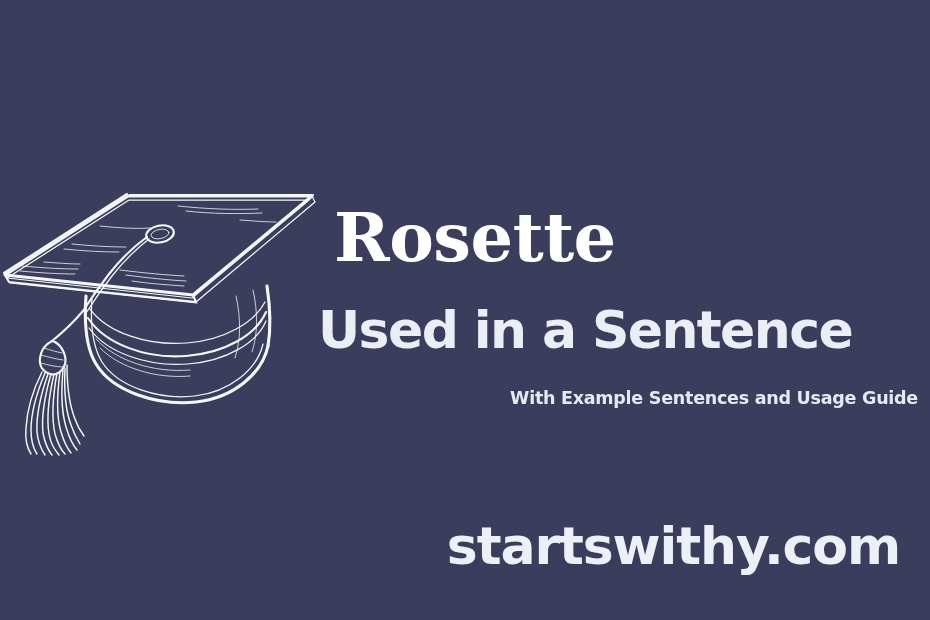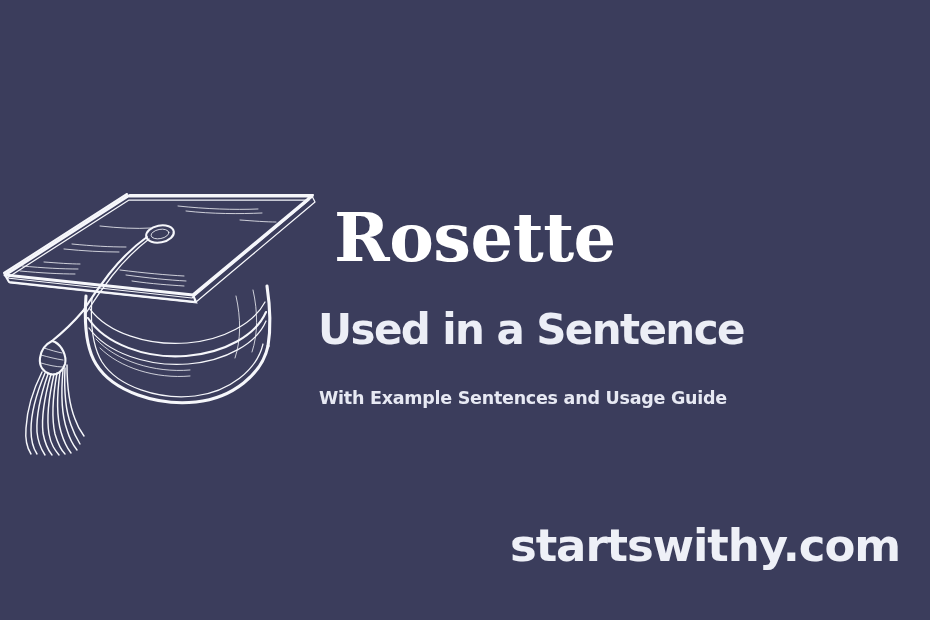--- a/index.html
+++ b/index.html
@@ -58,45 +58,46 @@
     font-size: 67px;
     line-height: 74px;
     letter-spacing: -0.5px;
     color: #ffffff;
     margin: 16px;
     white-space: nowrap;
   }
   #headline {
     font-family: "DejaVu Sans", "Liberation Sans", sans-serif;
     font-weight: 700;
-    font-size: 42px;
+    font-size: 52px;
     line-height: 66px;
     letter-spacing: -1.6px;
     color: #eceef6;
     margin: 22px 0 0 0;
     white-space: nowrap;
   }
   #tagline {
     font-family: "DejaVu Sans", "Liberation Sans", sans-serif;
     font-weight: 700;
     font-size: 17.5px;
     line-height: 22px;
     letter-spacing: -0.25px;
     color: #e7e9f3;
-    margin: 24px 0 0 1px;
+    margin: 24px 0 0 12px;
     white-space: nowrap;
+    text-align: right;
   }
   
   #brand {
     position: absolute;
     right: 30px;
     top: 518px;
     font-family: "DejaVu Sans", "Liberation Sans", sans-serif;
     font-weight: 700;
-    font-size: 45px;
+    font-size: 52px;
     line-height: 56px;
     letter-spacing: -1.1px;
     color: #eef0f7;
     white-space: nowrap;
     text-align: right;
   }
 </style>
 </head>
 <body>
 

